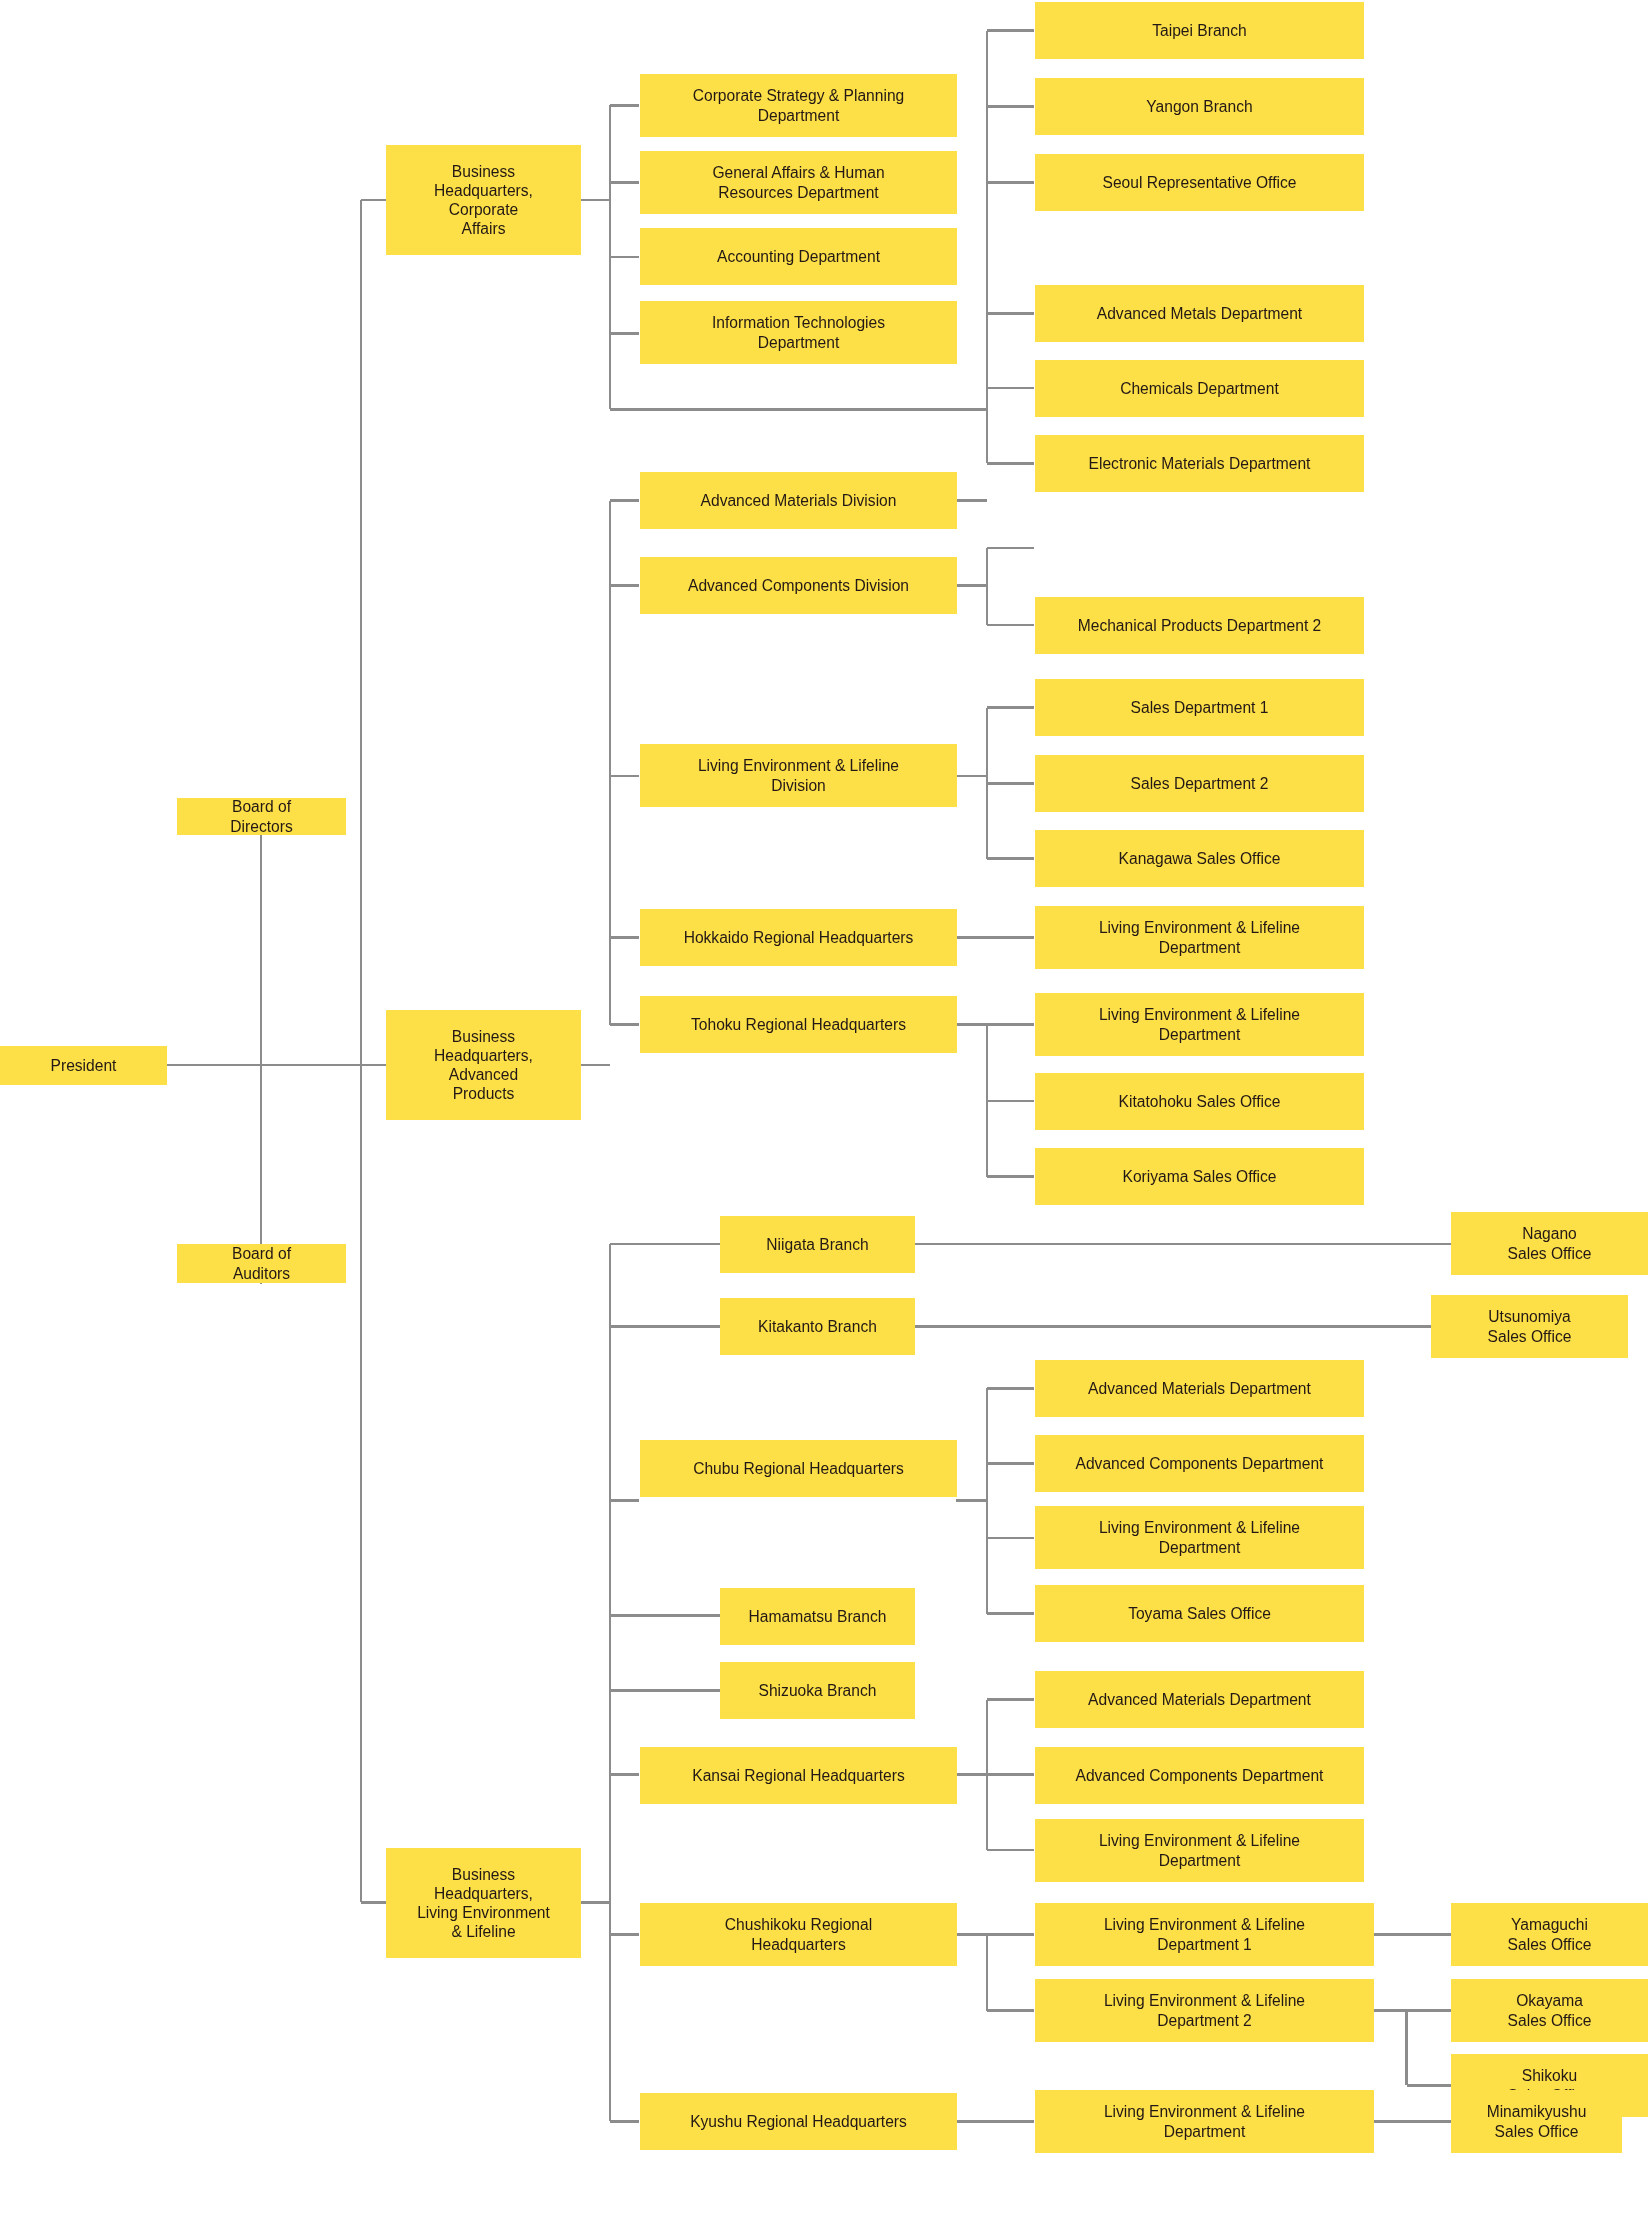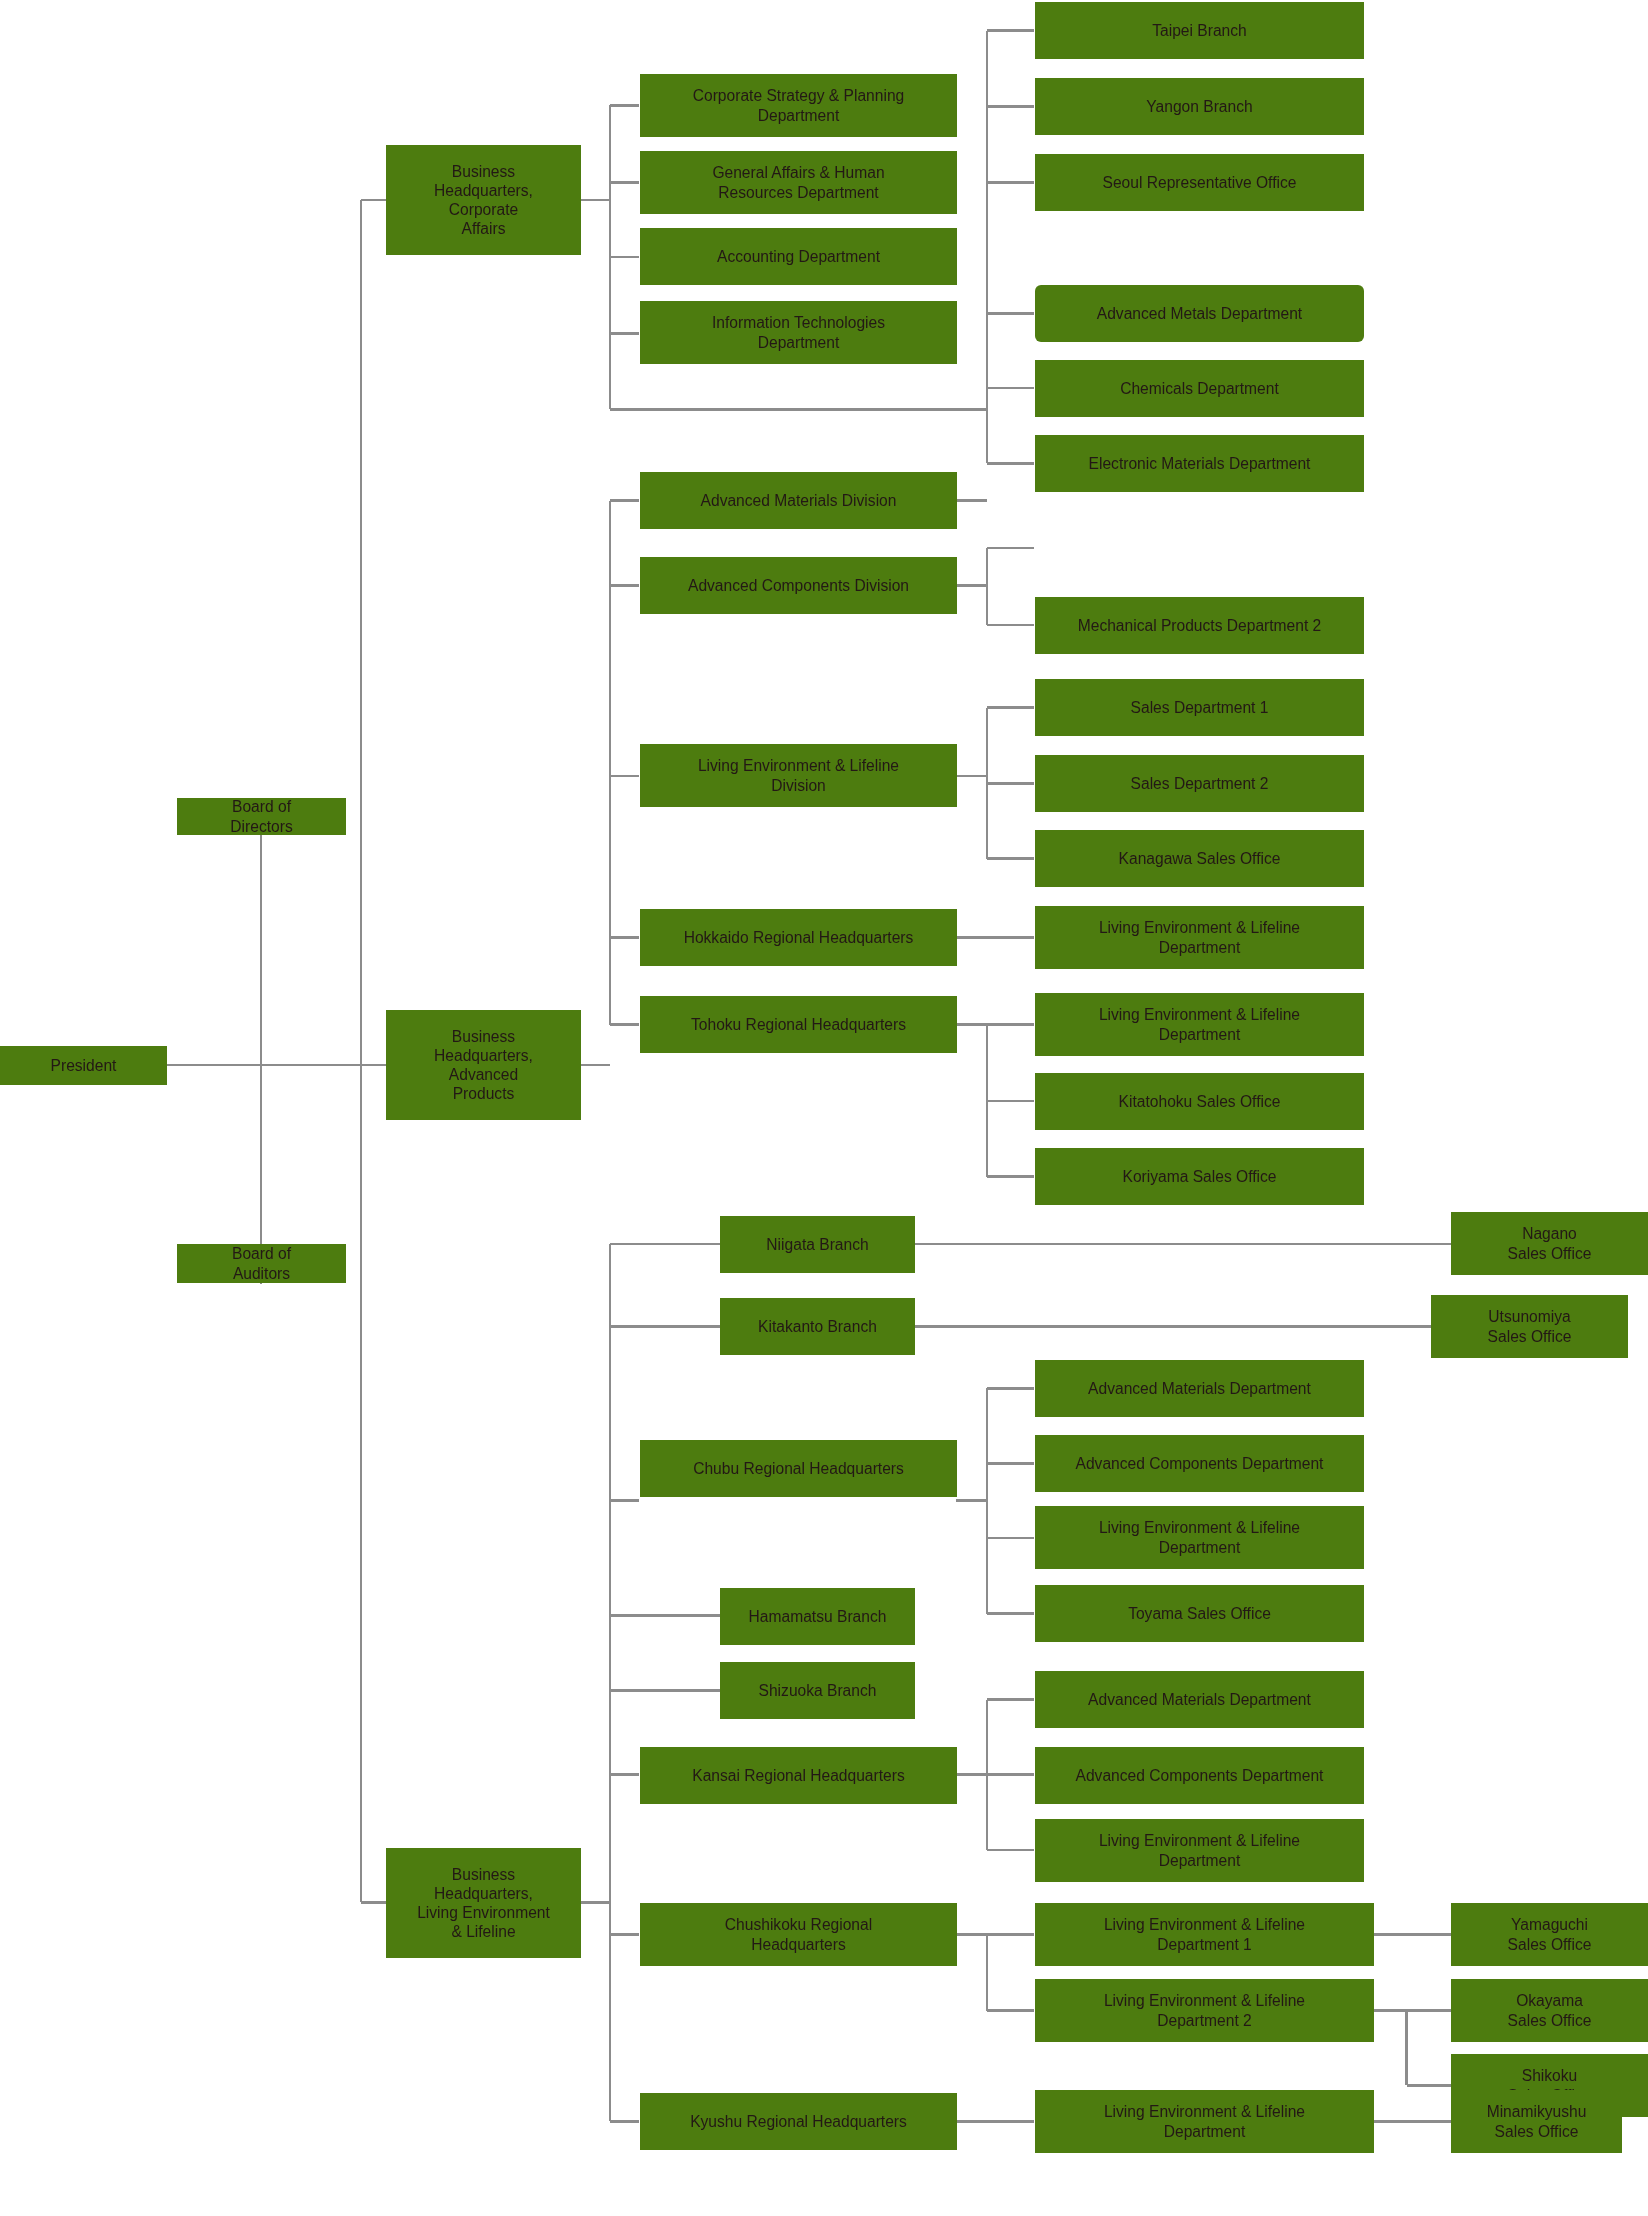--- a/index.html
+++ b/index.html
@@ -7,21 +7,21 @@
     position:relative;
     width:1648px;
     height:2216px;
     background:#ffffff;
     font-family:"Liberation Sans", sans-serif;
     overflow:hidden;
   }
   #wires{position:absolute;left:0;top:0;width:1648px;height:2216px;}
   .node{
     position:absolute;
-    background:#4d7c0f;
+    background:#fde047;
     color:#231815;
     display:flex;
     align-items:center;
     justify-content:center;
     text-align:center;
     line-height:1.22;
     font-size:15.6px;
     padding:0 4.3px;
     box-sizing:border-box;
     white-space:pre-line;
@@ -177,21 +177,21 @@
 
   <div class="node" style="left:1035px;top:78px;width:329px;height:57px;">Yangon Branch</div>
 
   <div class="node" style="left:640px;top:472px;width:317px;height:57px;">Advanced Materials Division</div>
 
   <div class="node" style="left:640px;top:557px;width:317px;height:57px;">Advanced Components Division</div>
 
   <div class="node" style="left:640px;top:744px;width:317px;height:63px;">Living Environment &amp; Lifeline
 Division</div>
 
-  <div class="node" style="left:1035px;top:285px;width:329px;height:57px;border-radius:6px;">Advanced Metals Department</div>
+  <div class="node" style="left:1035px;top:285px;width:329px;height:57px;">Advanced Metals Department</div>
 
   <div class="node" style="left:1035px;top:360px;width:329px;height:57px;">Chemicals Department</div>
 
   <div class="node" style="left:1035px;top:435px;width:329px;height:57px;">Electronic Materials Department</div>
 
 
   <div class="node" style="left:1035px;top:597px;width:329px;height:57px;">Mechanical Products Department 2</div>
 
   <div class="node" style="left:1035px;top:679px;width:329px;height:57px;">Sales Department 1</div>
 

